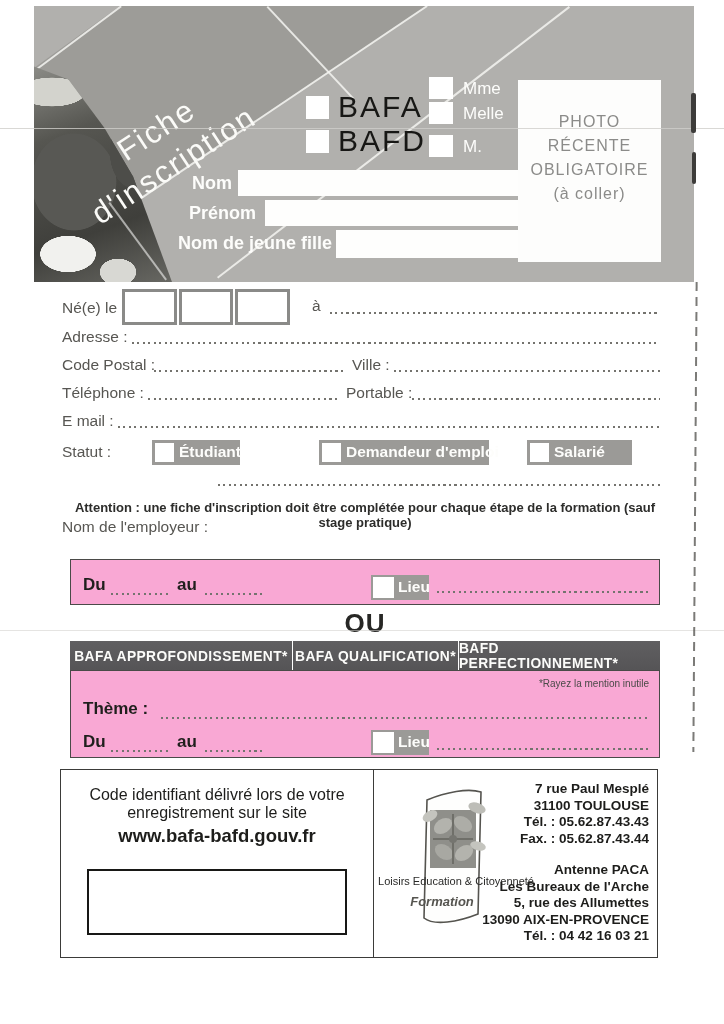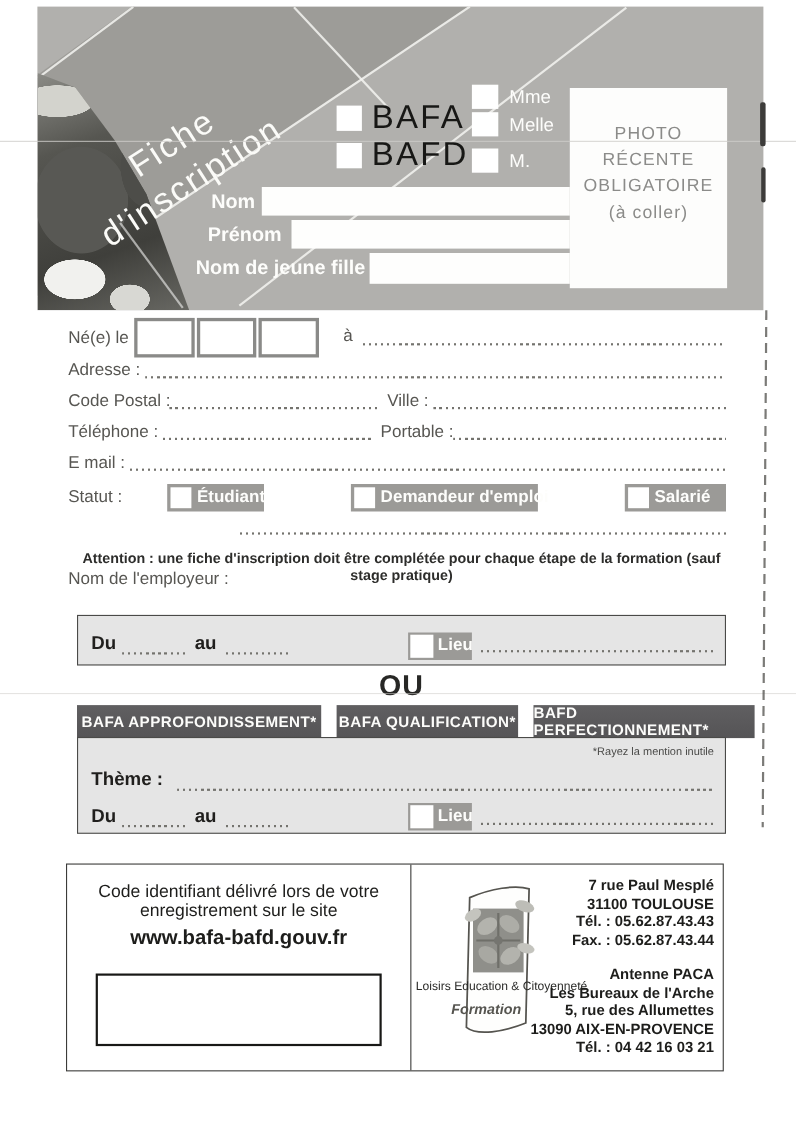--- a/index.html
+++ b/index.html
@@ -38,28 +38,28 @@
   .blab{font-size:17px;font-weight:700;color:#201f1d;}
   .dots{height:2px;background-image:repeating-linear-gradient(to right,#74736e 0 2px,transparent 2px 5.5px);}
   .dateboxes{left:122px;top:289px;width:168px;height:36px;display:flex;gap:2px;}
   .datebox{flex:1;background:#fff;border:3px solid #8a8a88;}
   .sbadge{background:#9b9a97;height:25px;}
   .sbadge .cbx{position:absolute;left:3px;top:3px;width:19px;height:19px;background:#fff;}
   .sbadge .slab{position:absolute;left:27px;top:3px;right:4px;color:#fdfdfb;font-size:15.5px;font-weight:700;white-space:nowrap;}
   .note{font-size:13px;font-weight:600;color:#2d2d2b;text-align:center;}
   .darkbar{background:linear-gradient(180deg,#605f61,#555456);color:#fcfcfa;font-weight:700;
            display:flex;align-items:center;justify-content:center;letter-spacing:.4px;}
-  .fbox{background:#e5e5e5;border:1.5px solid #4a4a48;box-sizing:border-box;text-decoration:underline;}
+  .fbox{background:#f9a8d4;border:1.5px solid #4a4a48;box-sizing:border-box;text-decoration:underline;}
   .lieubadge{background:#9b9a97;width:58px;height:25px;}
   .ou{font-size:26px;font-weight:800;color:#272725;text-align:center;letter-spacing:1px;}
   .colhead{font-size:13.8px;}
 
   
   #footerbox{left:60px;top:769px;width:598px;height:189px;border:1.5px solid #3b3b39;
-             box-sizing:border-box;display:grid;grid-template-columns:313px 1fr;margin-top:16px;}
+             box-sizing:border-box;display:grid;grid-template-columns:313px 1fr;}
   #fleft{border-right:1.5px solid #3b3b39;position:relative;text-align:center;
          font-size:16px;color:#1d1d1b;padding-top:16px;box-sizing:border-box;}
   #fleft .site{font-size:18.5px;font-weight:700;margin-top:3px;}
   .codebox{margin:22px auto 0;width:256px;height:62px;border:2.5px solid #181816;}
   #fright{position:relative;font-size:13.5px;font-weight:600;color:#1d1d1b;}
   .addr{position:absolute;right:8px;text-align:right;line-height:16.5px;}
   .orgname{position:absolute;left:2px;top:105px;width:160px;text-align:center;
            font-size:11px;font-weight:400;color:#2a2a28;}
   .division{position:absolute;left:30px;top:124px;width:76px;text-align:center;
             font-size:13px;font-style:italic;color:#55544f;}
@@ -142,21 +142,21 @@
 
   <div class="abs flab" style="left:62px;top:443px;">Statut :</div>
   <div class="abs sbadge" style="left:152px;top:440px;width:88px;">
     <div class="cbx"></div>
     <div class="slab">Étudiant</div>
   </div>
   <div class="abs sbadge" style="left:319px;top:440px;width:170px;">
     <div class="cbx"></div>
     <div class="slab">Demandeur d'emploi</div>
   </div>
-  <div class="abs sbadge" style="left:568px;top:440px;width:92px;">
+  <div class="abs sbadge" style="left:527px;top:440px;width:105px;">
     <div class="cbx"></div>
     <div class="slab">Salarié</div>
   </div>
 
   <div class="abs flab" style="left:62px;top:470px;margin-top:48px;">Nom de l'employeur :</div>
   <div class="abs dots" style="left:218px;top:484px;width:442px;"></div>
 
   <div class="abs note" style="left:70px;top:500px;width:590px;">Attention : une fiche d'inscription doit être complétée pour chaque étape de la formation (sauf stage pratique)</div>
 
   <div class="abs fbox" style="left:70px;top:559px;width:590px;height:46px;">
@@ -166,21 +166,21 @@
     <div class="abs dots" style="left:134px;top:33px;width:60px;"></div>
     <div class="abs lieubadge" style="left:300px;top:15px;">
       <div class="cb" style="left:2px;top:2px;width:21px;height:21px;"></div>
       <div class="abs" style="left:27px;top:3px;color:#fdfdfb;font-size:15.5px;font-weight:700;">Lieu</div>
     </div>
     <div class="abs dots" style="left:366px;top:31px;width:212px;"></div>
   </div>
 
   <div class="abs ou" style="left:70px;top:608px;width:590px;">OU</div>
 
-  <div class="abs" style="left:70px;top:641px;width:590px;height:29px;display:grid;grid-template-columns:222px 165px 201px;gap:14px;background:#fff;">
+  <div class="abs" style="left:70px;top:641px;width:590px;height:29px;display:grid;grid-template-columns:222px 165px 201px;gap:1px;background:#fff;">
     <div class="darkbar colhead">BAFA APPROFONDISSEMENT*</div>
     <div class="darkbar colhead">BAFA QUALIFICATION*</div>
     <div class="darkbar colhead">BAFD PERFECTIONNEMENT*</div>
   </div>
   <div class="abs fbox" style="left:70px;top:670px;width:590px;height:88px;">
     <div class="abs" style="right:10px;top:7px;font-size:10px;color:#4a4a48;">*Rayez la mention inutile</div>
     <div class="abs blab" style="left:12px;top:28px;">Thème :</div>
     <div class="abs dots" style="left:90px;top:46px;width:488px;"></div>
     <div class="abs blab" style="left:12px;top:61px;">Du</div>
     <div class="abs dots" style="left:40px;top:79px;width:60px;"></div>

